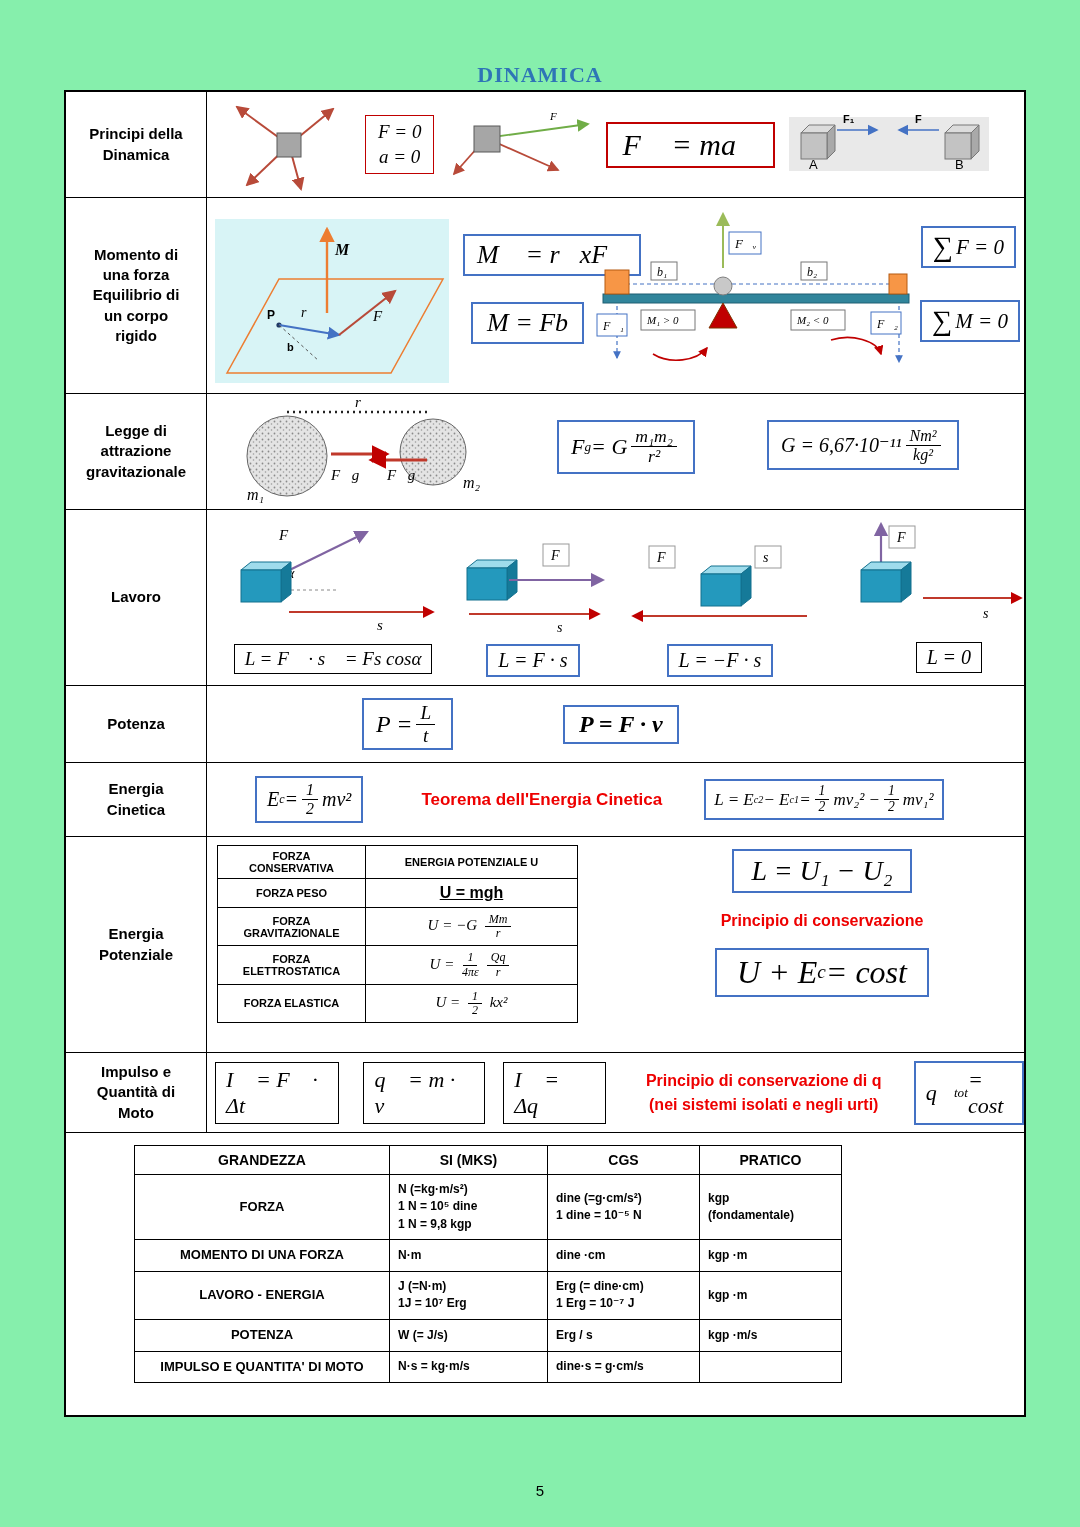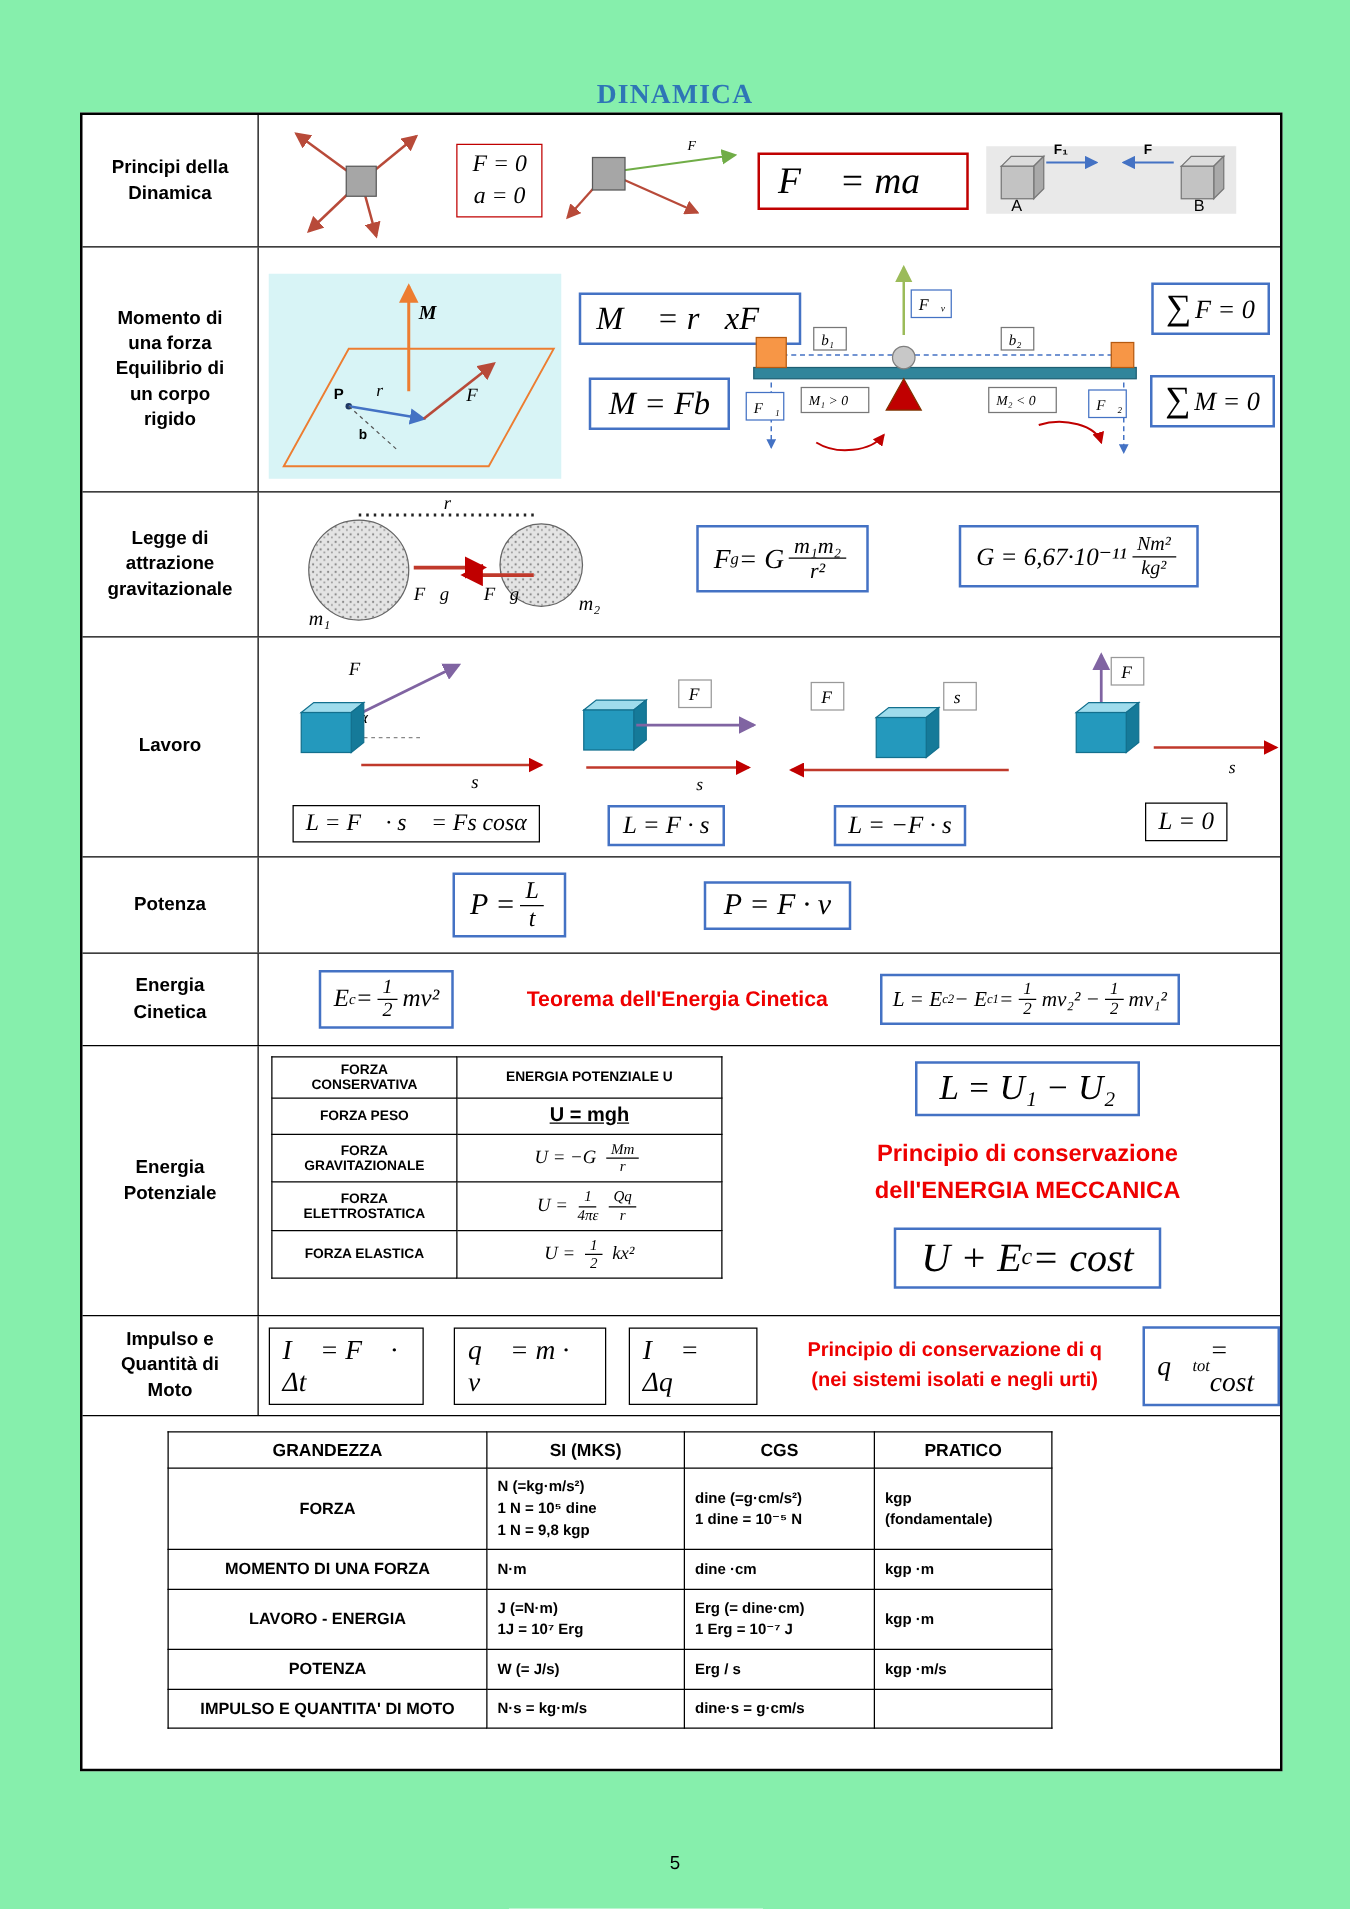--- a/index.html
+++ b/index.html
@@ -299,21 +299,21 @@
     <div class="trow" style="height:77px">
       <div class="label-cell">Potenza</div>
       <div class="content-cell" style="display:flex;align-items:center;padding-left:155px;gap:110px;">
         <span class="fbox" style="font-size:24px;padding:2px 12px;">
           <span>P = </span>
             <span class="frac">
               <span class="fr-num">L</span>
               <span>t</span>
             </span>
         </span>
-        <span class="fbox" style="font-size:24px;padding:4px 14px;">P = F · v</span>
+        <span class="fbox" style="font-size:24px;padding:4px 14px;font-weight:bold;">P = F · v</span>
       </div>
     </div>
 
     <div class="trow" style="height:74px">
       <div class="label-cell">Energia
 Cinetica</div>
       <div class="content-cell" style="display:flex;align-items:center;padding-left:48px;">
         <span class="fbox" style="font-size:20px;padding:3px 10px;">
           <span>E</span>
             <sub>c</sub>
@@ -383,23 +383,22 @@
             <td class="c1">FORZA ELASTICA</td>
             <td class="c2"><span class="pform"><span>U = </span><span class="frac">
                       <span class="fr-num">1</span>
                       <span>2</span>
                     </span><span> kx²</span></span></td>
           </tr>
         </tbody>
           </table>
         <div style="position:absolute;left:420px;top:12px;width:390px;text-align:center;">
           <span class="fbox" style="font-size:28px;padding:4px 18px;">L = U₁ − U₂</span>
-          <div class="red-text" style="font-size:19px;margin-top:16px;line-height:1.55;">
+          <div class="red-text" style="font-size:16px;margin-top:16px;line-height:1.55;">
             <div>Principio di conservazione</div>
-            <div>dell'ENERGIA MECCANICA</div>
           </div>
           <span class="fbox" style="font-size:32px;padding:4px 20px;margin-top:14px;">
             <span>U + E</span>
               <sub>c</sub>
               <span> = cost</span>
           </span>
         </div>
       </div>
     </div>
 

